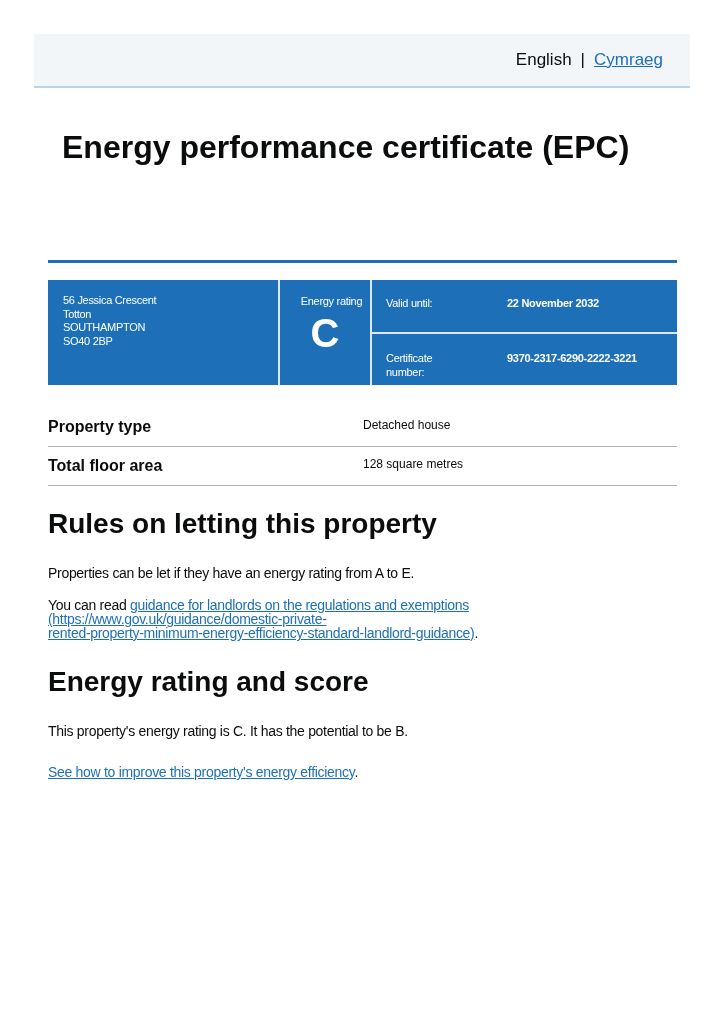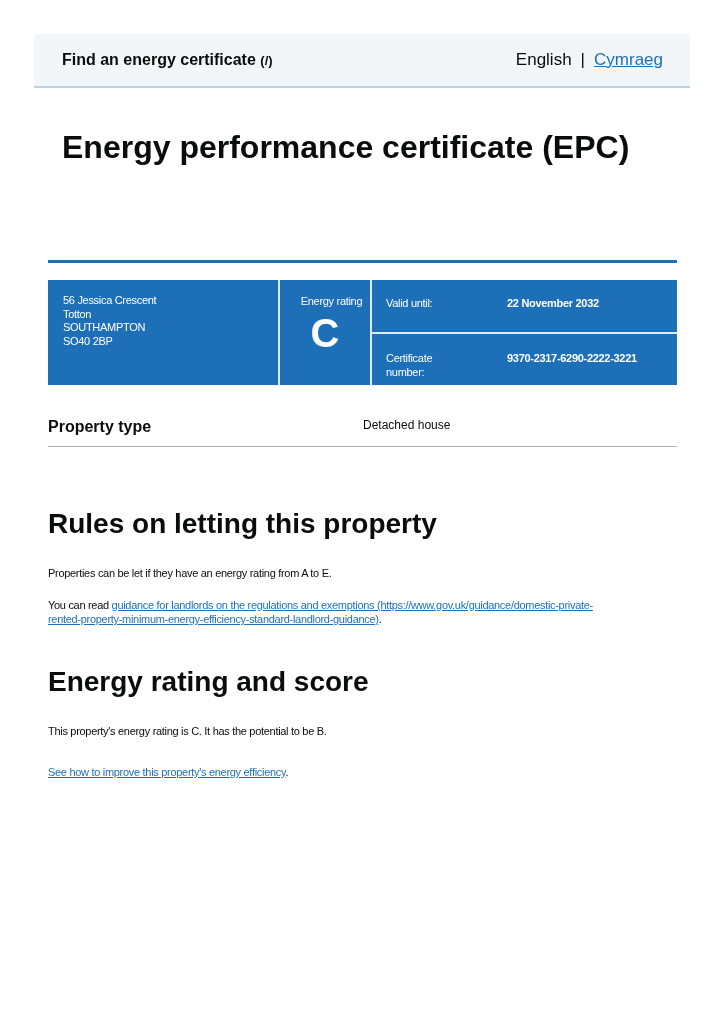--- a/index.html
+++ b/index.html
@@ -29,31 +29,27 @@
   .address { position: absolute; left: 15px; top: 14px; font-size: 11px; line-height: 13.5px; letter-spacing: -0.3px; }
   .rating-label { position: absolute; left: 232px; top: 15px; width: 103px; text-align: center; font-size: 11px; letter-spacing: -0.3px; }
   .rating-letter { position: absolute; left: 232px; top: 30px; width: 90px; text-align: center; font-size: 40px; font-weight: bold; line-height: 46px; }
   .kv-label { position: absolute; font-size: 11px; line-height: 14px; letter-spacing: -0.3px; }
   .kv-value { position: absolute; font-size: 11px; font-weight: bold; line-height: 14px; letter-spacing: -0.3px; }
   .summary { position: absolute; left: 48px; top: 408px; width: 629px; }
   .summary .row { position: relative; height: 39px; border-bottom: 1px solid #b1b4b6; }
   .summary .row .k { position: absolute; left: 0; top: 10px; font-size: 16px; font-weight: bold; }
   .summary .row .v { position: absolute; left: 315px; top: 10px; font-size: 12px; }
   h2 { position: absolute; left: 48px; font-size: 28px; font-weight: bold; line-height: 34px; }
-  p.small { position: absolute; left: 48px; width: 620px; font-size: 11px; line-height: 14px; letter-spacing: -0.3px; }
+  p.small { position: absolute; left: 48px; width: 620px; font-size: 14px; line-height: 14px; letter-spacing: -0.3px; }
   a.link { color: #1d70b8; text-decoration: underline; }
 </style>
 </head>
 <body>
 
 <div class="header">
-  <div class="service">
-    <span>Find an energy certificate</span>
-    <span class="slash">(/)</span>
-  </div>
   <div class="lang">
     <span>English</span><span class="sep">|</span><a href="#">Cymraeg</a>
   </div>
 </div>
 
 <h1>Energy performance certificate (EPC)</h1>
 
 <div class="rule-blue"></div>
 
 <div class="epc-box">
@@ -75,20 +71,24 @@
     <div>number:</div>
   </div>
   <div class="kv-value" style="left:459px; top:71px;">9370-2317-6290-2222-3221</div>
 </div>
 
 <div class="summary">
   <div class="row">
     <span class="k">Property type</span>
     <span class="v">Detached house</span>
   </div>
+  <div class="row">
+    <span class="k">Total floor area</span>
+    <span class="v">128 square metres</span>
+  </div>
 </div>
 
 <h2 style="top:507px;">Rules on letting this property</h2>
 <p class="small" style="top:566px;">Properties can be let if they have an energy rating from A to E.</p>
 <p class="small" style="top:598px;"><span>You can read </span><a class="link" href="#"><span>guidance for landlords on the regulations and exemptions</span><span> (https://www.gov.uk/guidance/domestic-private-</span><br><span>rented-property-minimum-energy-efficiency-standard-landlord-guidance)</span></a><span>.</span></p>
 
 <h2 style="top:665px;">Energy rating and score</h2>
 <p class="small" style="top:724px;">This property's energy rating is C. It has the potential to be B.</p>
 <p class="small" style="top:765px;"><a class="link" href="#">See how to improve this property's energy efficiency</a><span>.</span></p>
 

